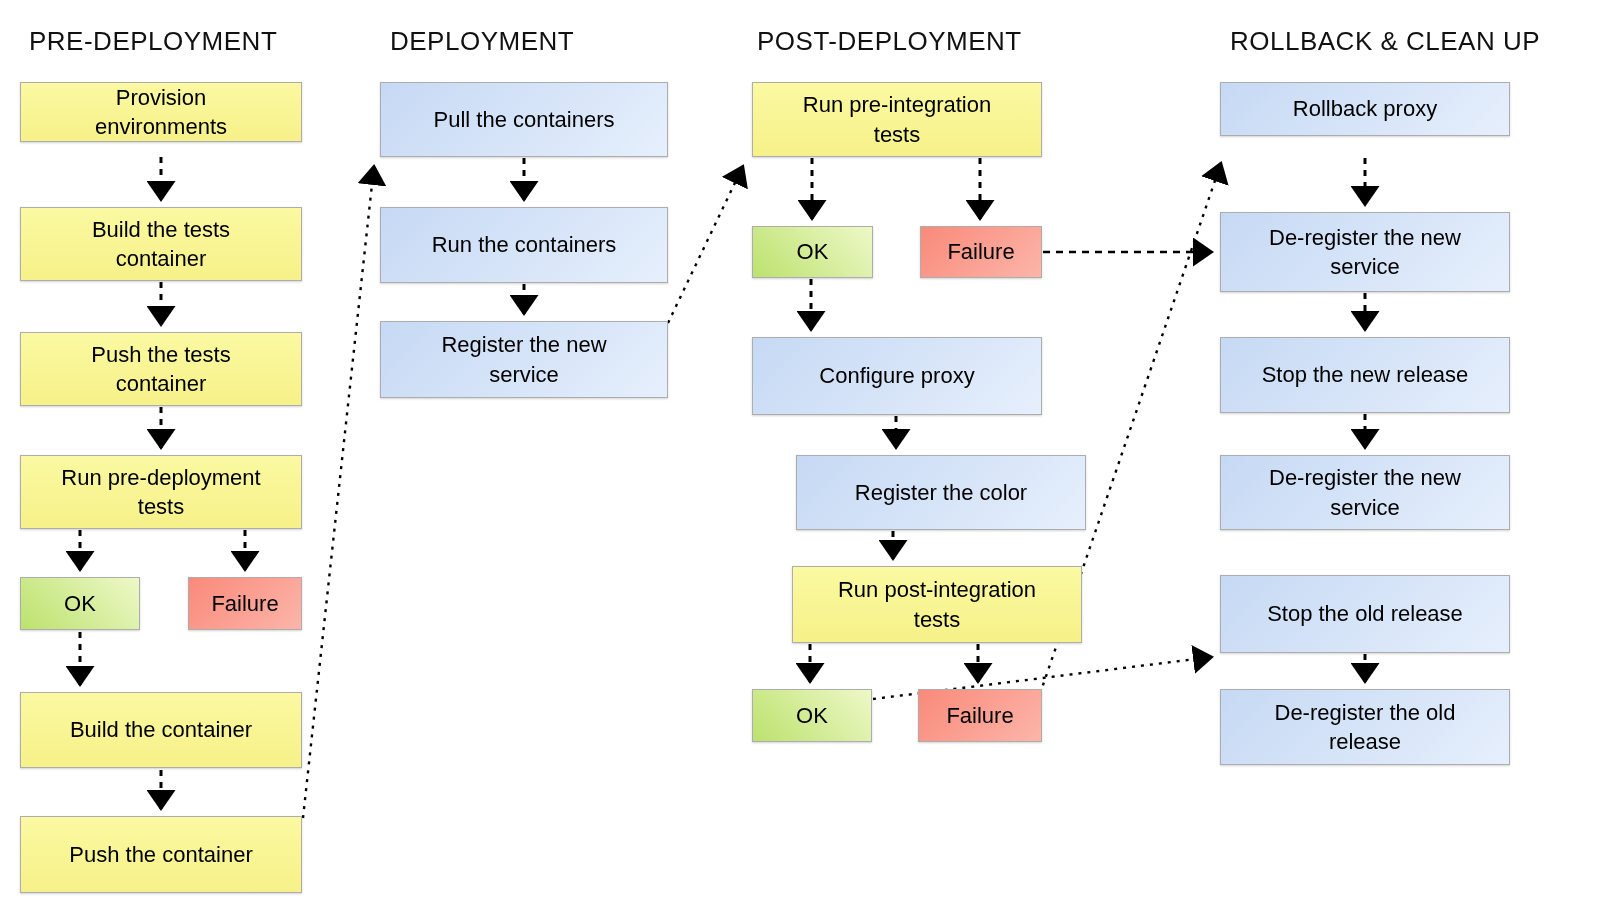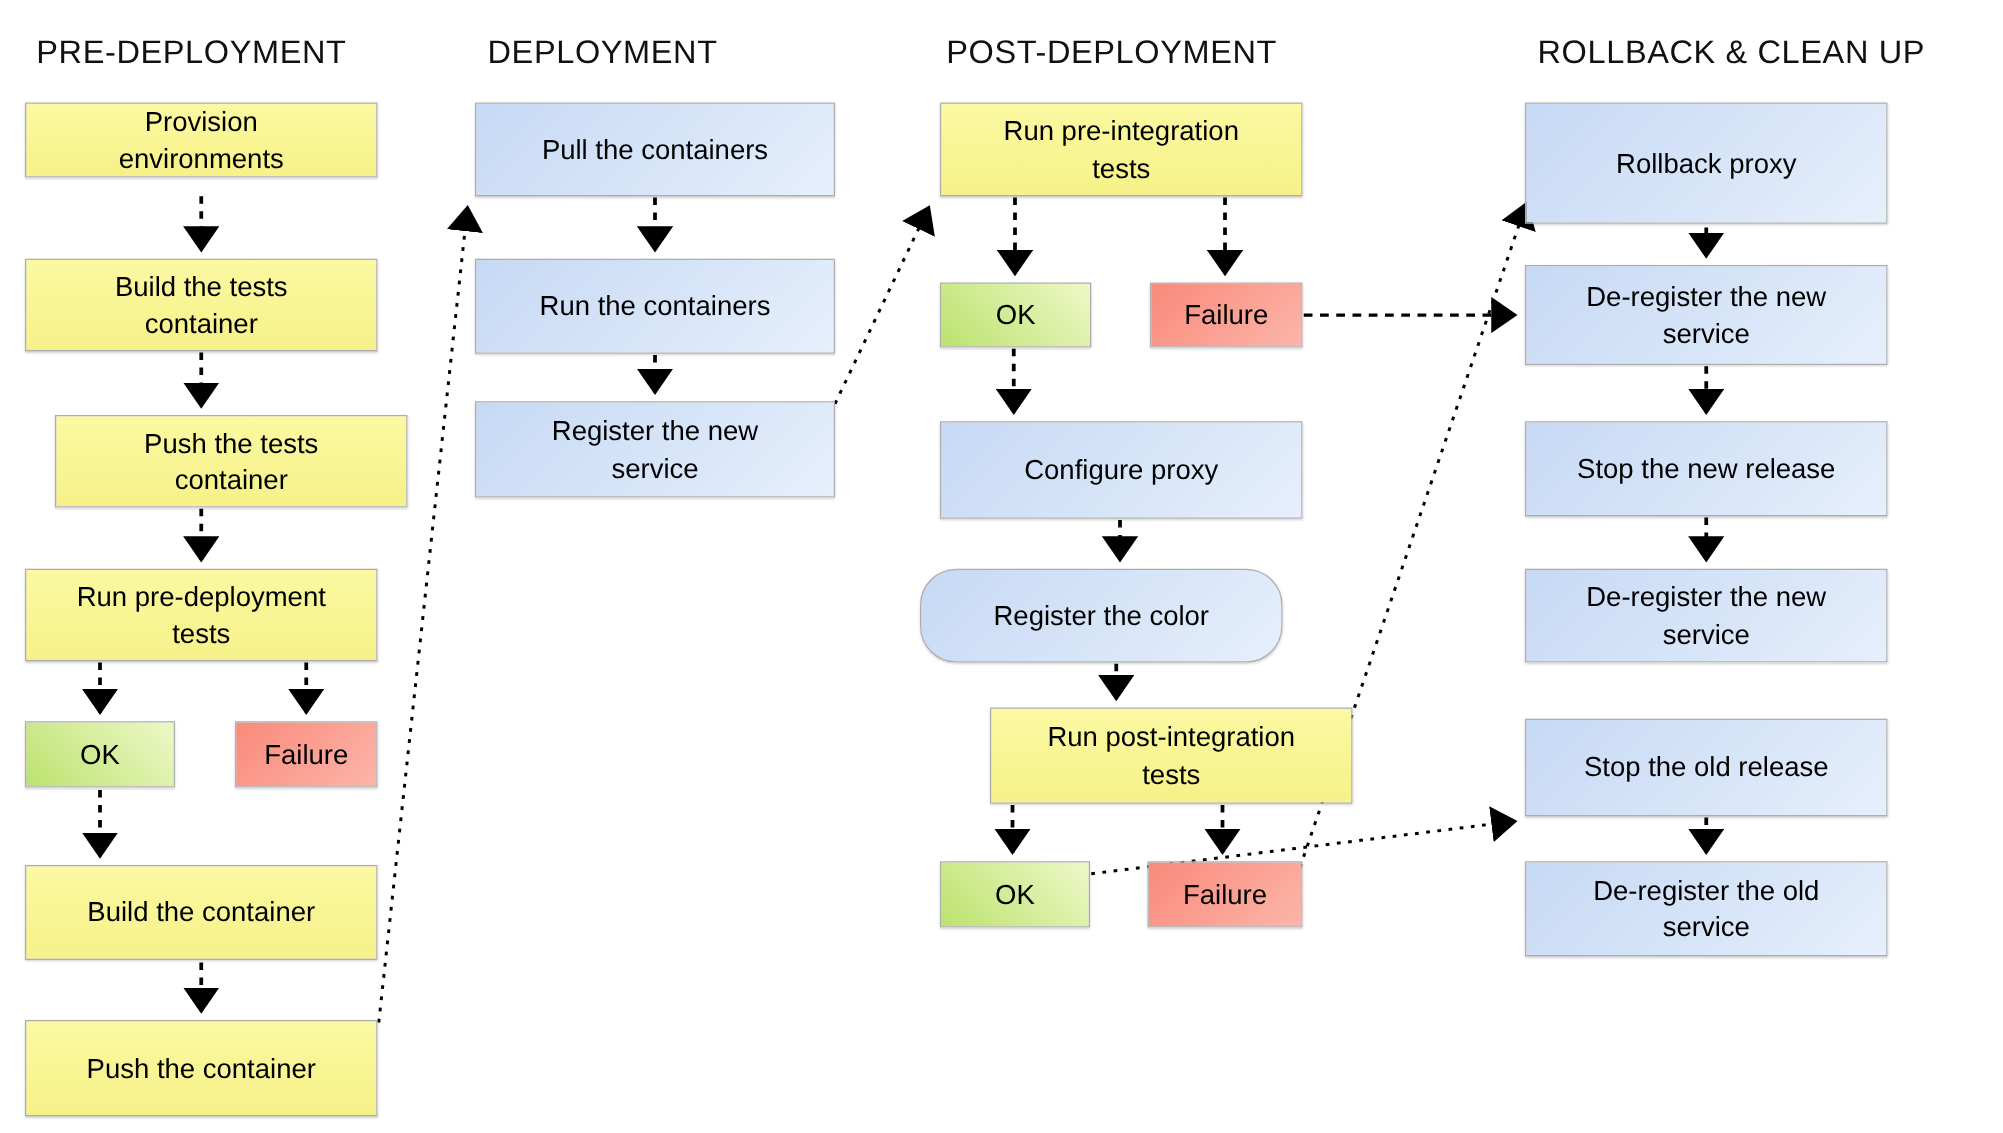--- a/index.html
+++ b/index.html
@@ -83,48 +83,48 @@
     <line class="ad" x1="668" y1="323" x2="743" y2="166" marker-end="url(#tri)"></line>
     <line class="ah" x1="1043" y1="252" x2="1212" y2="252" marker-end="url(#tri)"></line>
     <line class="ad" x1="1040" y1="694" x2="1221" y2="163" marker-end="url(#tri)"></line>
     <line class="ad" x1="873" y1="699" x2="1212" y2="657" marker-end="url(#tri)"></line>
   </svg>
 
   <div class="node fill-yellow" style="left:20px;top:82px;width:282px;height:60px;">Provision
 environments</div>
   <div class="node fill-yellow" style="left:20px;top:207px;width:282px;height:74px;">Build the tests
 container</div>
-  <div class="node fill-yellow" style="left:20px;top:332px;width:282px;height:74px;margin-left:24px;">Push the tests
+  <div class="node fill-yellow" style="left:20px;top:332px;width:282px;height:74px;">Push the tests
 container</div>
   <div class="node fill-yellow" style="left:20px;top:455px;width:282px;height:74px;">Run pre-deployment
 tests</div>
   <div class="node fill-green" style="left:20px;top:577px;width:120px;height:53px;">OK</div>
   <div class="node fill-red" style="left:188px;top:577px;width:114px;height:53px;">Failure</div>
   <div class="node fill-yellow" style="left:20px;top:692px;width:282px;height:76px;">Build the container</div>
   <div class="node fill-yellow" style="left:20px;top:816px;width:282px;height:77px;">Push the container</div>
 
   <div class="node fill-blue" style="left:380px;top:82px;width:288px;height:75px;text-align:center;">Pull the containers</div>
   <div class="node fill-blue" style="left:380px;top:207px;width:288px;height:76px;">Run the containers</div>
   <div class="node fill-blue" style="left:380px;top:321px;width:288px;height:77px;">Register the new
 service</div>
 
   <div class="node fill-yellow" style="left:752px;top:82px;width:290px;height:75px;">Run pre-integration
 tests</div>
   <div class="node fill-green" style="left:752px;top:226px;width:121px;height:52px;">OK</div>
   <div class="node fill-red" style="left:920px;top:226px;width:122px;height:52px;">Failure</div>
   <div class="node fill-blue" style="left:752px;top:337px;width:290px;height:78px;">Configure proxy</div>
-  <div class="node fill-blue" style="left:736px;top:455px;width:290px;height:75px;border-radius:29px;">Register the color</div>
+  <div class="node fill-blue" style="left:796px;top:455px;width:290px;height:75px;">Register the color</div>
   <div class="node fill-yellow" style="left:752px;top:566px;width:290px;height:77px;margin-left:40px;">Run post-integration
 tests</div>
   <div class="node fill-green" style="left:752px;top:689px;width:120px;height:53px;">OK</div>
   <div class="node fill-red" style="left:918px;top:689px;width:124px;height:53px;">Failure</div>
 
-  <div class="node fill-blue" style="left:1220px;top:82px;width:290px;height:97px;">Rollback proxy</div>
+  <div class="node fill-blue" style="left:1220px;top:82px;width:290px;height:54px;">Rollback proxy</div>
   <div class="node fill-blue" style="left:1220px;top:212px;width:290px;height:80px;">De-register the new
 service</div>
   <div class="node fill-blue" style="left:1220px;top:337px;width:290px;height:76px;">Stop the new release</div>
   <div class="node fill-blue" style="left:1220px;top:455px;width:290px;height:75px;">De-register the new
 service</div>
   <div class="node fill-blue" style="left:1220px;top:575px;width:290px;height:78px;">Stop the old release</div>
   <div class="node fill-blue" style="left:1220px;top:689px;width:290px;height:76px;">De-register the old
-service</div>
+release</div>
 
 </div>
 
 </body></html>

